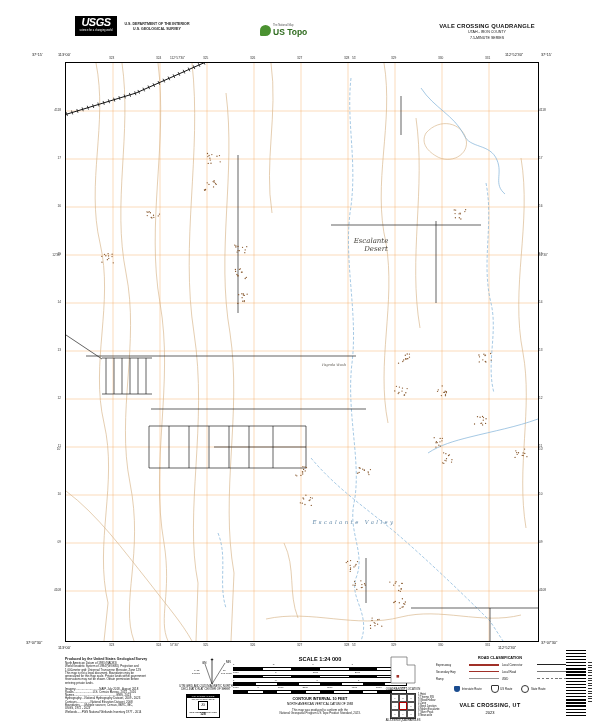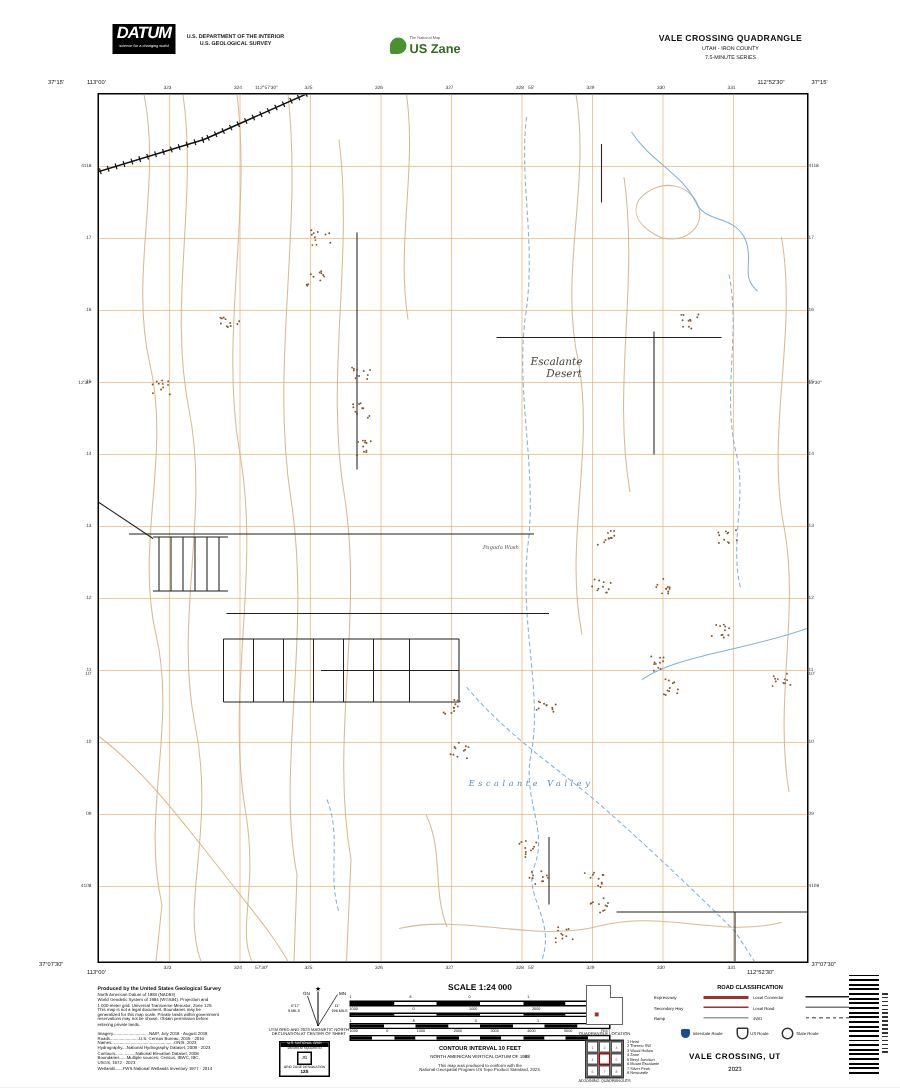--- a/index.html
+++ b/index.html
@@ -77,32 +77,32 @@
   .mt-year{font-size:4px;margin-top:2px;color:#000;}
   .barcode{left:566px;top:650px;width:20px;height:66px;background:repeating-linear-gradient(0deg,#000 0 1.3px,#fff 1.3px 3.1px);}
   .barcode2{left:588px;top:662px;width:4px;height:40px;background:repeating-linear-gradient(0deg,#333 0 1px,#fff 1px 2.6px);}
 </style>
 </head>
 <body>
 
 <div class="page">
 
   <div class="abs usgs-box">
-    <div class="usgs-word">DATUM</div>
+    <div class="usgs-word">USGS</div>
     <div class="usgs-tag">science for a changing world</div>
   </div>
   <div class="abs dept">
     <div>U.S. DEPARTMENT OF THE INTERIOR</div>
     <div>U.S. GEOLOGICAL SURVEY</div>
   </div>
   <div class="abs ustopo">
     <div class="leaf"></div>
     <div class="ustopo-txt">
       <div class="ustopo-tag">The National Map</div>
-      <div class="ustopo-brand">US Zane</div>
+      <div class="ustopo-brand">US Topo</div>
     </div>
   </div>
   <div class="abs titleblock">
     <div class="qt">VALE CROSSING QUADRANGLE</div>
     <div class="qs">UTAH - IRON COUNTY</div>
     <div class="qs">7.5-MINUTE SERIES</div>
   </div>
 
   <div class="abs corner" style="left:32px;top:53px">37°15'</div>
   <div class="abs corner" style="left:58px;top:53px">113°00'</div>

